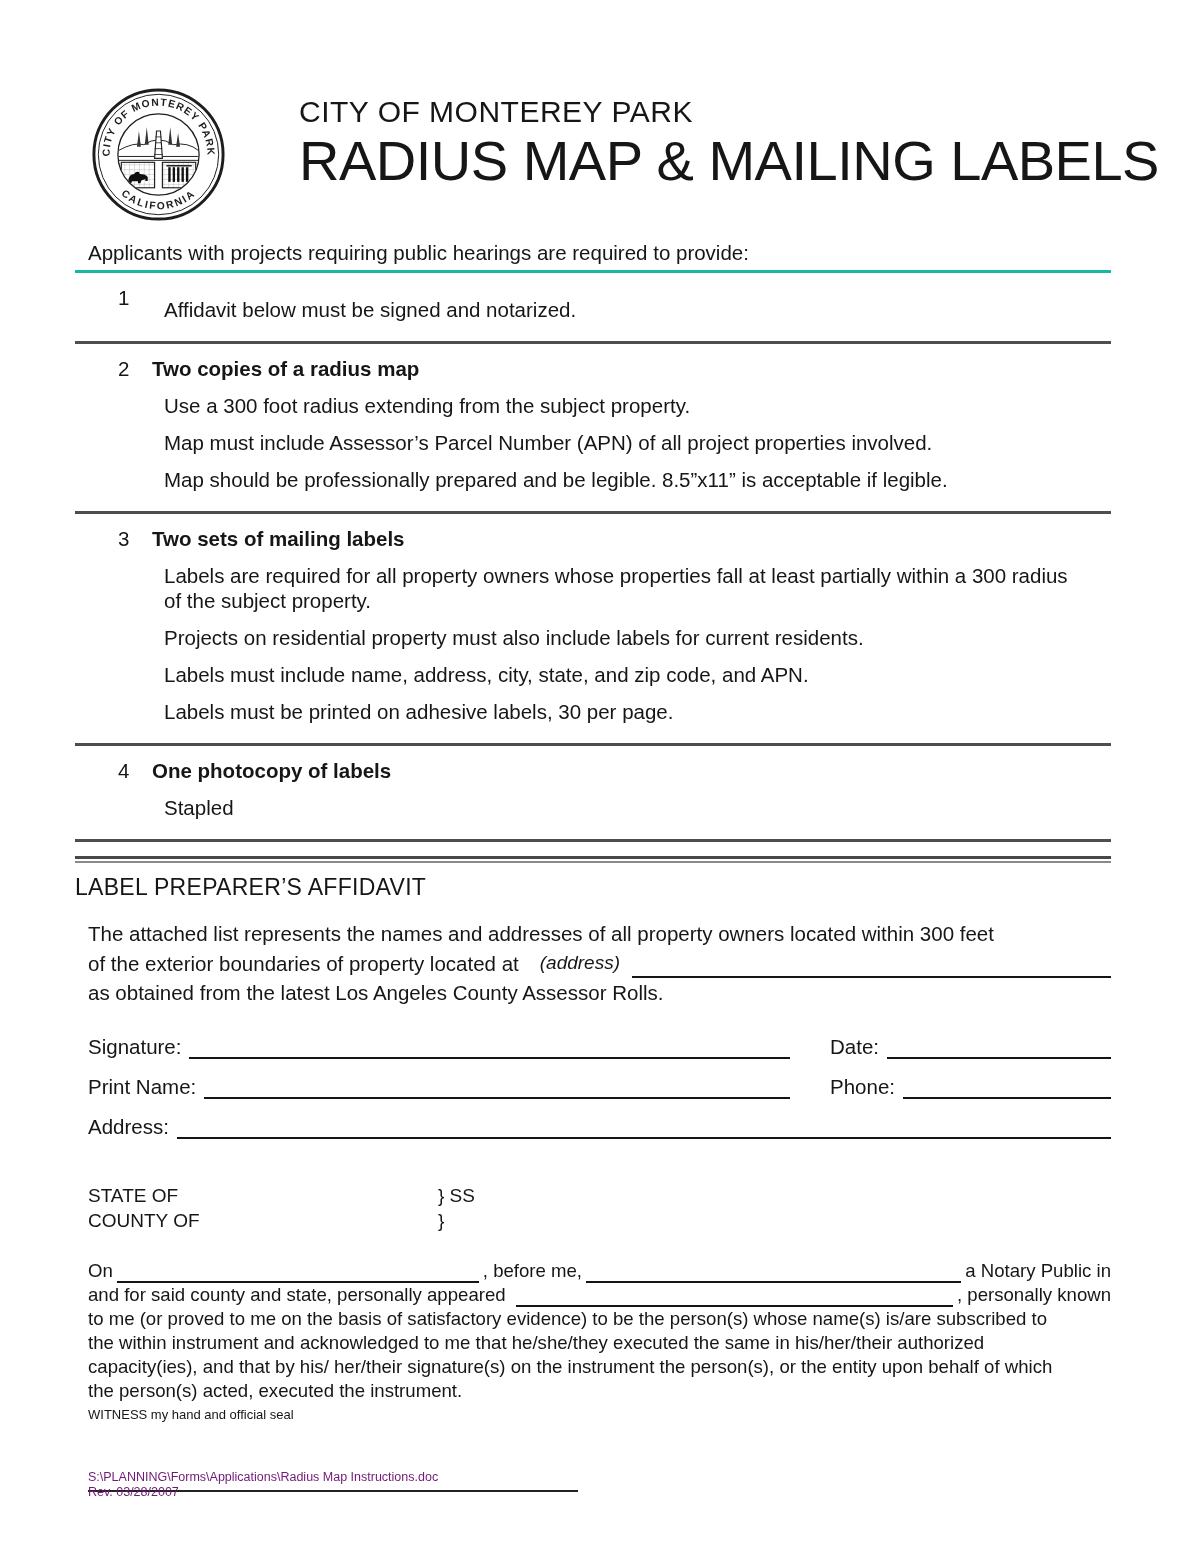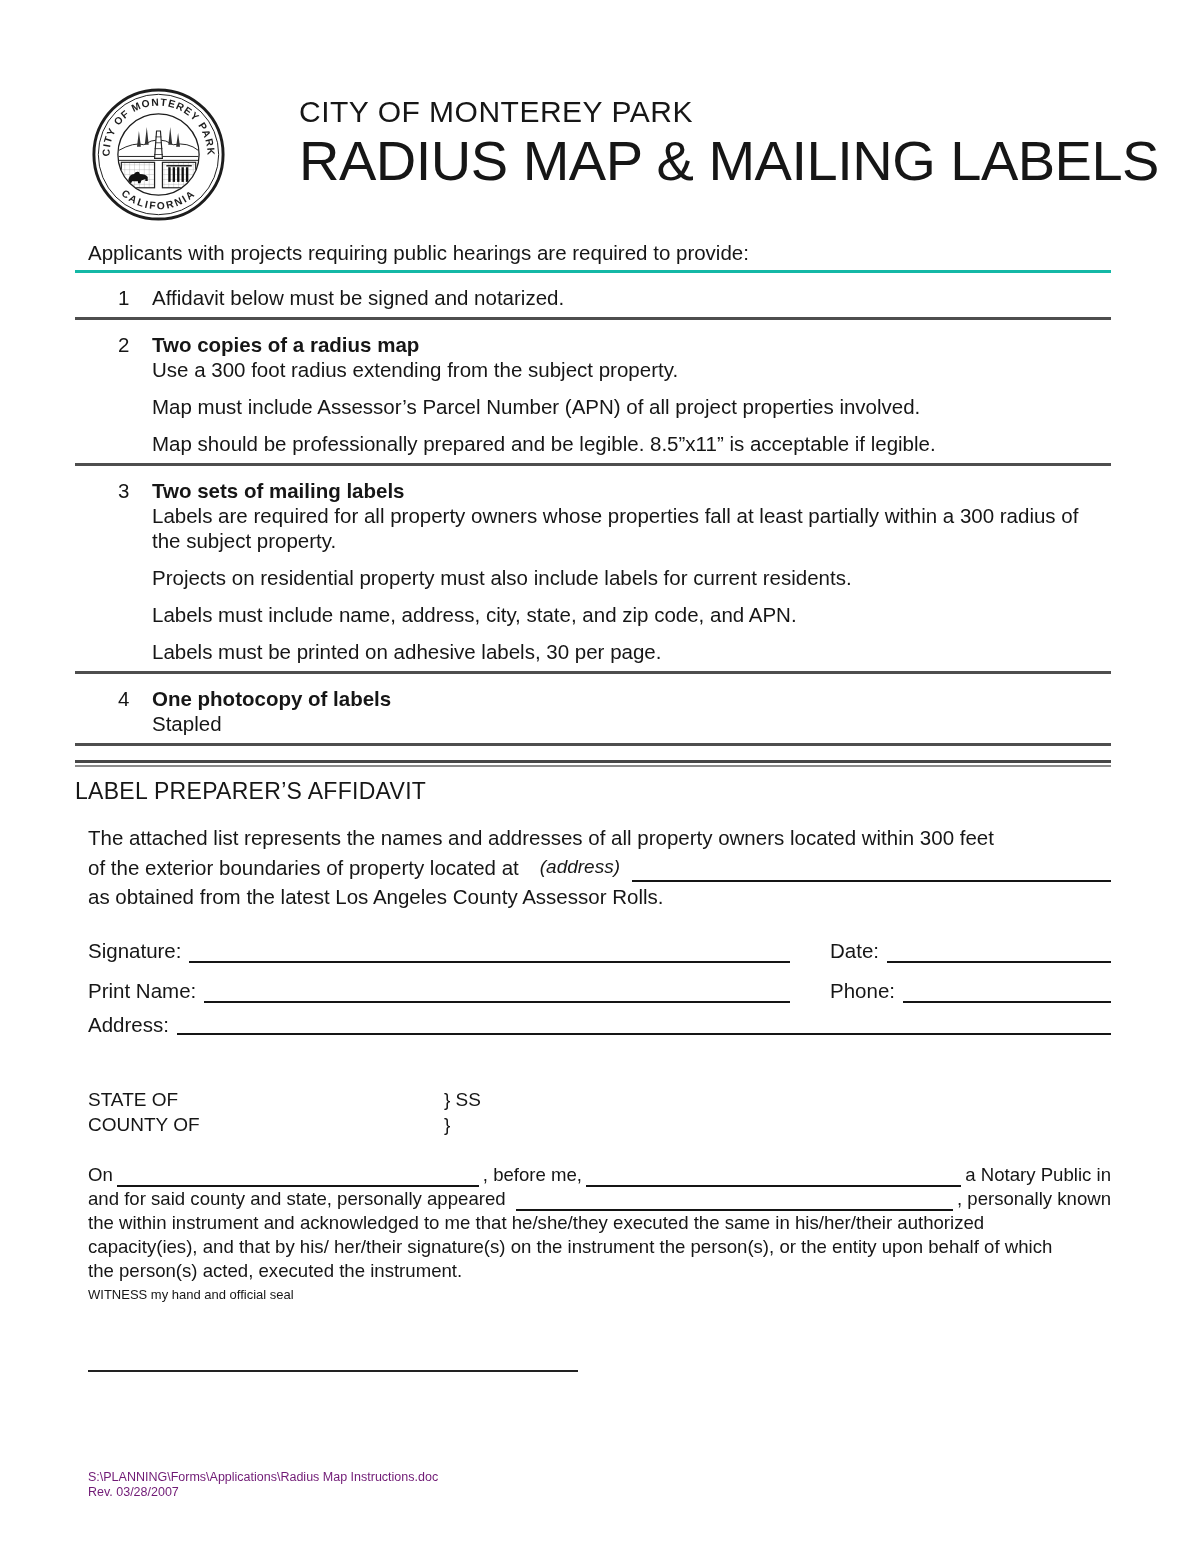--- a/index.html
+++ b/index.html
@@ -20,44 +20,44 @@
   .doc-title { font-size:56px; line-height:62px; letter-spacing:-0.5px; white-space:nowrap; }
 
   
   .content { position:absolute; left:75px; top:240px; width:1036px; }
   .intro { font-size:20.5px; line-height:25px; padding-left:13px; padding-bottom:5px; border-bottom:3px solid #14b8a6; }
 
   .req { display:flex; margin-top:12px; padding-bottom:7px; border-bottom:3px solid #4e4e4e; }
   .req-num { width:34px; margin-left:43px; font-size:20.5px; line-height:25px; flex:0 0 34px; }
   .req-content { flex:1; max-width:935px; }
   .req-heading { font-weight:bold; font-size:20.5px; line-height:25px; }
-  .req-para { margin:0; font-size:20.5px; line-height:25px; }
+  .req-para { margin:12px; font-size:20.5px; line-height:25px; }
   .req-para + .req-para { margin-top:12px; }
 
   .double-rule { margin-top:14px; height:2px; border-top:3px solid #474747; border-bottom:2px solid #8a8a8a; }
 
   .aff-heading { margin-top:10px; font-size:23px; line-height:28px; letter-spacing:0.3px; }
   .aff-para { margin-top:18px; font-size:20.5px; line-height:29px; padding-left:13px; }
   .aff-line { display:flex; align-items:flex-end; }
   .aff-hint { font-style:italic; font-size:19px; margin-left:21px; padding-bottom:1px; }
 
   .fill { border-bottom:2.5px solid #151515; display:inline-block; }
   .row-fill { flex:1; height:20px; }
 
   .sig-block { margin-top:22px; padding-left:13px; }
-  .sig-row { display:flex; height:30px; margin-top:10px; font-size:20.5px; }
+  .sig-row { display:flex; align-items:flex-end; height:30px; margin-top:10px; font-size:20.5px; }
   .sig-row:first-child { margin-top:0; }
   .sig-left { flex:0 0 702px; display:flex; align-items:flex-end; }
   .sig-right { flex:1; margin-left:40px; display:flex; align-items:flex-end; }
   .sig-label { white-space:nowrap; line-height:24px; }
   .sig-left .row-fill, .sig-right .row-fill, .addr-fill { margin-left:8px; }
   .addr-fill { flex:1; height:20px; }
 
   .state-block { margin-top:44px; padding-left:13px; font-size:19px; line-height:25px; }
-  .state-row { display:flex;gap:6px; }
+  .state-row { display:flex; }
   .state-label { width:350px; }
 
   .ack { margin-top:26px; padding-left:13px; font-size:18.6px; line-height:24px; }
   .ack-row { display:flex; align-items:flex-end; height:24px; white-space:nowrap; }
   .ack-row .row-fill { height:18px; }
   .ack-fix { flex:0 0 362px; margin:0 4px; }
   .ack-line { height:24px; }
 
   .witness { padding-left:13px; font-size:13px; line-height:24px; }
 
@@ -227,20 +227,21 @@
         <span>, before me,</span>
         <span class="fill row-fill" style="margin:0 4px;"></span>
         <span>a Notary Public in</span>
       </div>
       <div class="ack-row">
         <span>and for said county and state, personally appeared</span>
         <span class="fill row-fill" style="margin:0 4px 0 10px;"></span>
         <span>, personally known</span>
       </div>
       <div>
+          <div class="ack-line">to me (or proved to me on the basis of satisfactory evidence) to be the person(s) whose name(s) is/are subscribed to</div>
           <div class="ack-line">the within instrument and acknowledged to me that he/she/they executed the same in his/her/their authorized</div>
           <div class="ack-line">capacity(ies), and that by his/ her/their signature(s) on the instrument the person(s), or the entity upon behalf of which</div>
           <div class="ack-line">the person(s) acted, executed the instrument.</div>
         </div>
     </div>
 
     <div class="witness">WITNESS my hand and official seal</div>
 
     <div class="notary-sign"></div>
 

